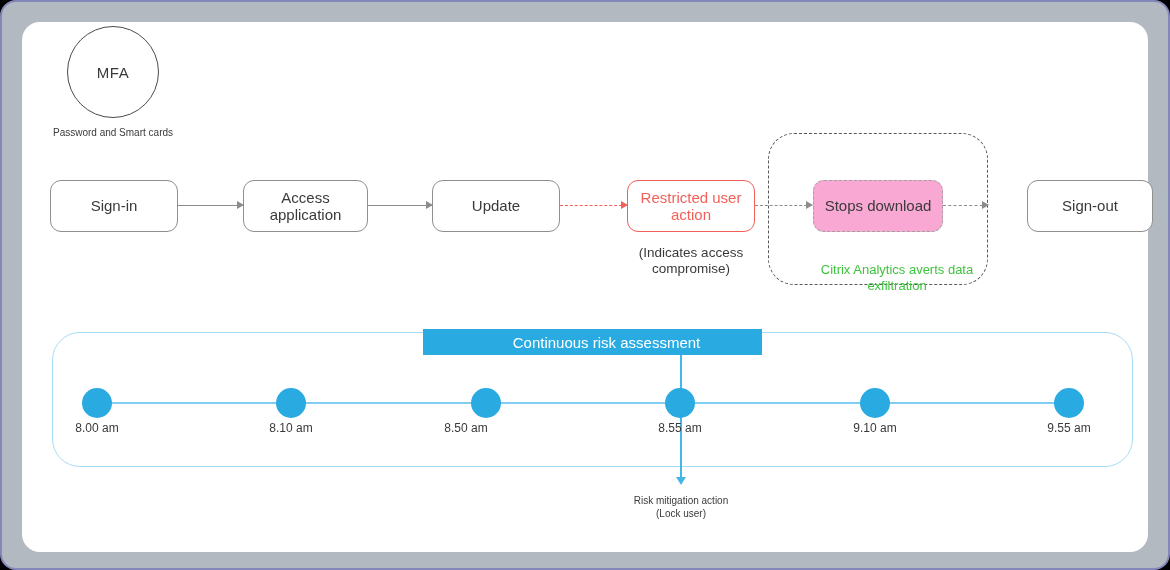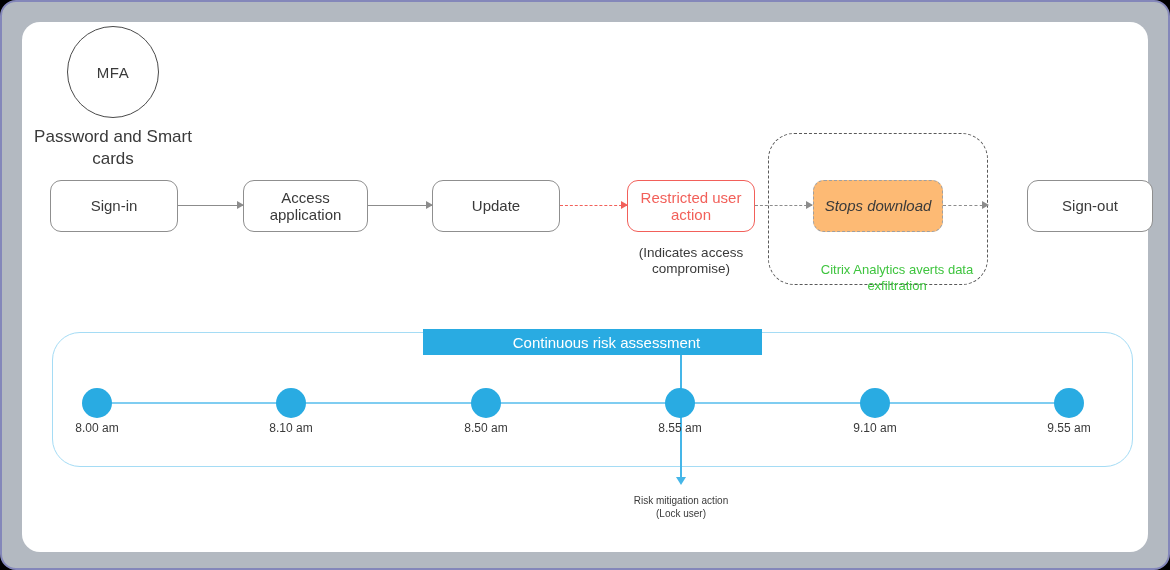--- a/index.html
+++ b/index.html
@@ -16,33 +16,33 @@
 
   
   .mfa-circle {
     position: absolute; left: 45px; top: 4px; width: 92px; height: 92px;
     border: 1.5px solid #4a4a4a; border-radius: 50%;
     display: flex; align-items: center; justify-content: center;
     font-size: 15px; color: #3a3a3a; letter-spacing: 0.5px;
   }
   .mfa-caption {
     position: absolute; left: 11px; top: 104px; width: 160px;
-    text-align: center; font-size: 17px; line-height: 1.3; color: #3a3a3a;
+    text-align: center; font-size: 10px; line-height: 1.3; color: #3a3a3a;
   }
 
   
   .node {
     position: absolute; top: 158px; height: 52px;
     background: #fff; border: 1.5px solid #8f8f8f; border-radius: 11px;
     display: flex; align-items: center; justify-content: center;
     text-align: center; font-size: 15px; line-height: 1.15; color: #3a3a3a;
     padding: 2px 6px;
   }
   .node.alert { border-color: #f2605a; color: #f2605a; }
-  .node.highlight { background: #fdba74; border: 1.5px dashed #a0a0a0; font-style: italic; }
+  .node.highlight { background: #f9a8d4; border: 1.5px dashed #a0a0a0; }
 
   .n-signin   { left: 28px;  width: 128px; }
   .n-access   { left: 221px; width: 125px; }
   .n-update   { left: 410px; width: 128px; }
   .n-restrict { left: 605px; width: 128px; }
   .n-stops    { left: 791px; width: 130px; }
   .n-signout  { left: 1005px; width: 126px; }
 
   
   .arrow { position: absolute; top: 183px; height: 0; }
@@ -96,21 +96,21 @@
   .tl-dot {
     position: absolute; top: 366px; width: 30px; height: 30px;
     background: #29abe2; border-radius: 50%; z-index: 2;
   }
   .tl-label {
     position: absolute; top: 399px; width: 80px;
     text-align: center; font-size: 12px; color: #3a3a3a;
   }
   .d1 { left: 60px; }   .l1 { left: 35px; }
   .d2 { left: 254px; }  .l2 { left: 229px; }
-  .d3 { left: 449px; }  .l3 { left: 424px; }
+  .d3 { left: 449px; }  .l3 { left: 404px; }
   .d4 { left: 643px; }  .l4 { left: 618px; }
   .d5 { left: 838px; }  .l5 { left: 813px; }
   .d6 { left: 1032px; } .l6 { left: 1007px; }
 
   .v-arrow-line {
     position: absolute; left: 658px; top: 333px; width: 2px; height: 122px;
     background: #45b6e8; z-index: 0;
   }
   .v-arrow-head {
     position: absolute; left: 654px; top: 455px; width: 0; height: 0;

